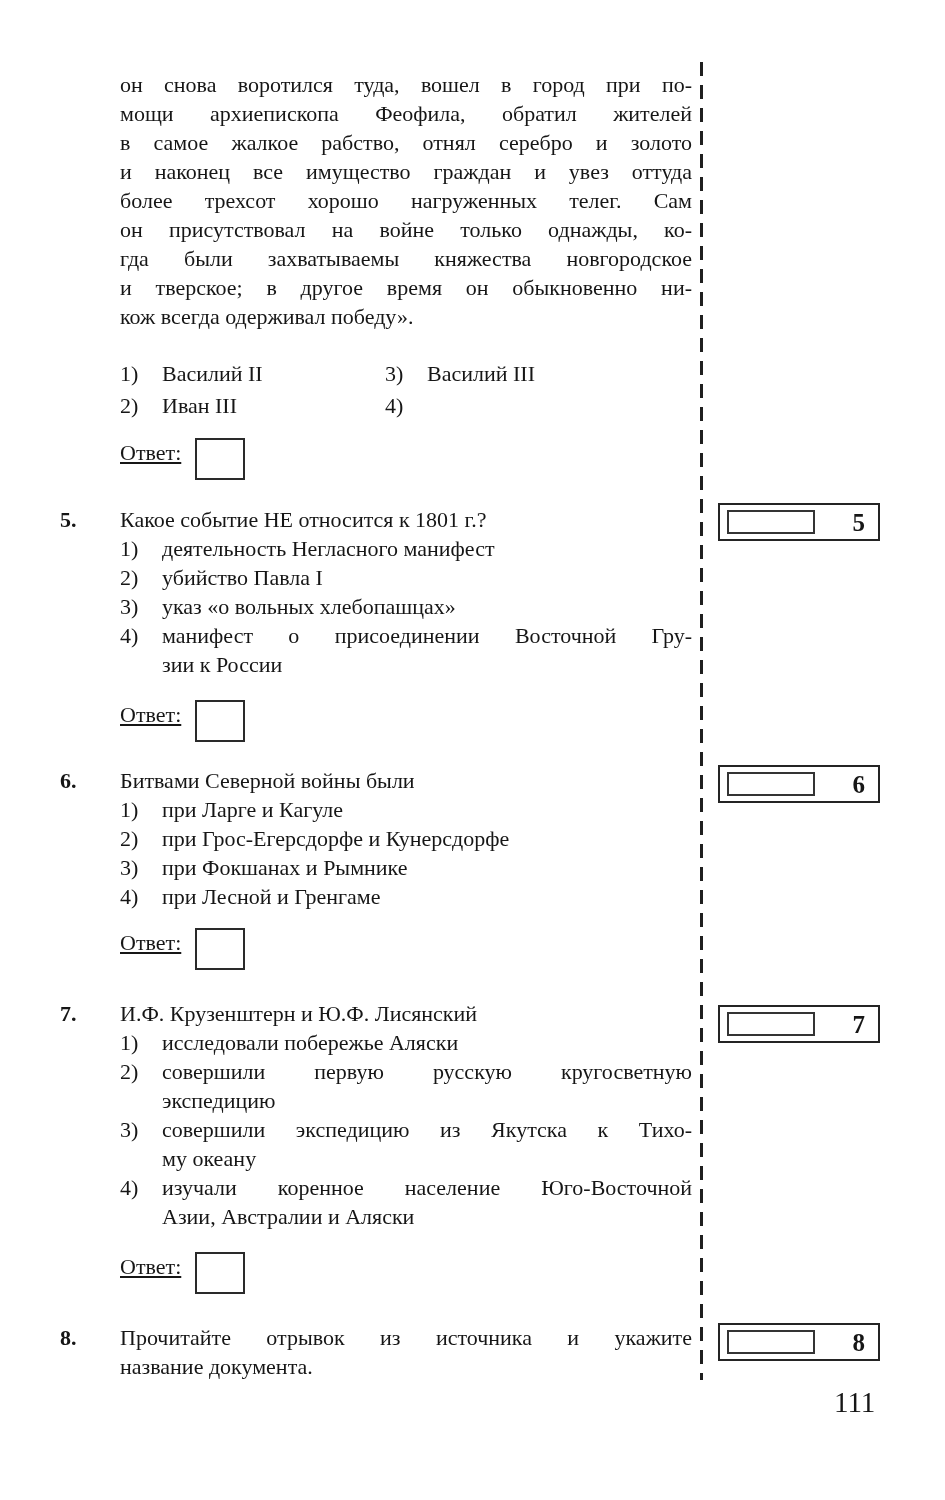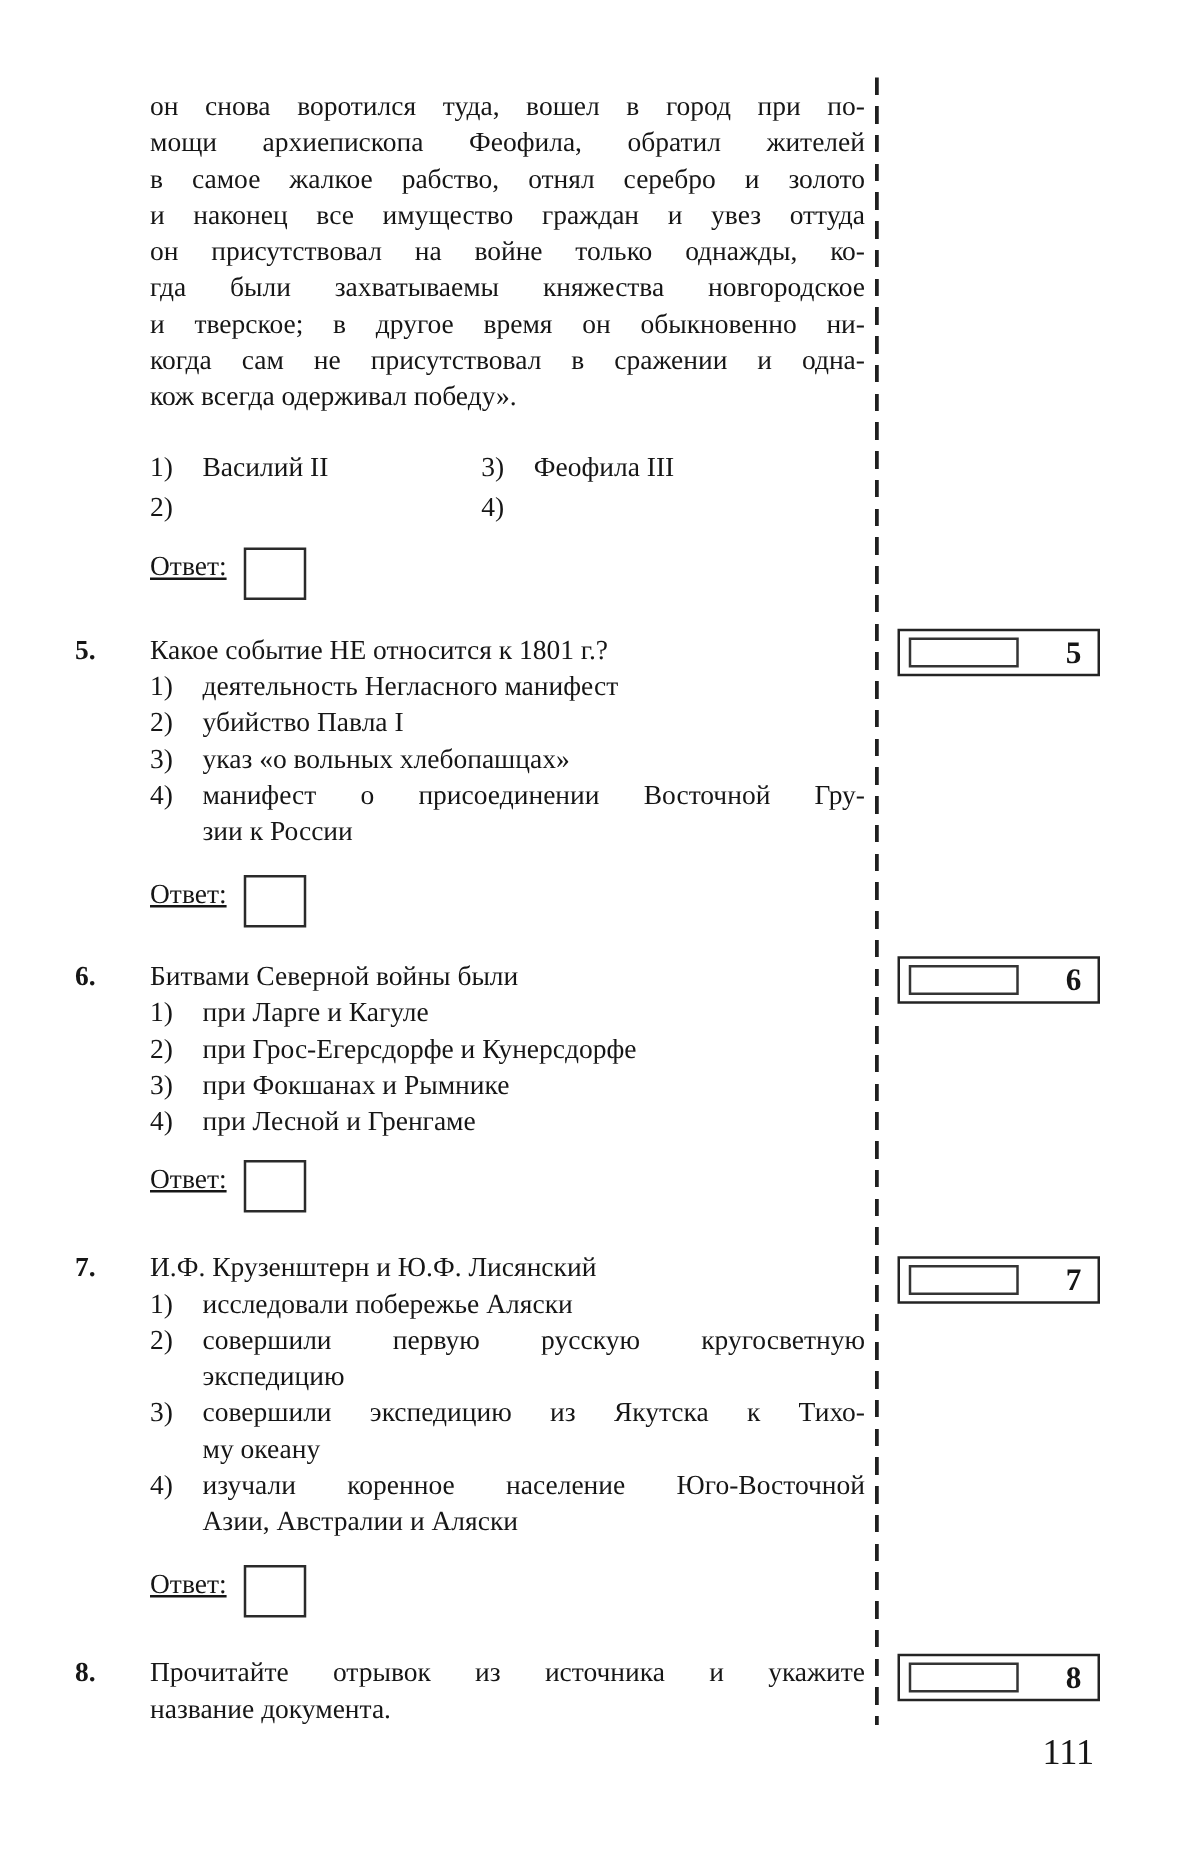--- a/index.html
+++ b/index.html
@@ -110,42 +110,45 @@
 
 <div class="page">
 
   <div class="dash"></div>
 
   <div class="passage">
     <span class="l j">он снова воротился туда, вошел в город при по-</span>
     <span class="l j">мощи архиепископа Феофила, обратил жителей</span>
     <span class="l j">в самое жалкое рабство, отнял серебро и золото</span>
     <span class="l j">и наконец все имущество граждан и увез оттуда</span>
+    <span class="l j">более трехсот хорошо нагруженных телег. Сам</span>
     <span class="l j">он присутствовал на войне только однажды, ко-</span>
     <span class="l j">гда были захватываемы княжества новгородское</span>
     <span class="l j">и тверское; в другое время он обыкновенно ни-</span>
-    <span class="l j">когда сам не присутствовал в сражении и одна-</span>
     <span class="l">кож всегда одерживал победу».</span>
   </div>
 
   <div class="optgrid">
     <div class="opt">
       <span class="onum">1)</span>
       <span class="otxt">
           <span class="l">Василий II</span>
         </span>
     </div>
     <div class="opt">
       <span class="onum">3)</span>
       <span class="otxt">
-          <span class="l">Феофила III</span>
+          <span class="l">Василий III</span>
         </span>
     </div>
     <div class="opt">
       <span class="onum">2)</span>
+      <span class="otxt">
+          <span class="l">Иван III</span>
+        </span>
     </div>
     <div class="opt">
       <span class="onum">4)</span>
     </div>
   </div>
 
   <div class="ansrow" style="top:438px">
     <span class="anslabel">Ответ:</span>
     <span class="ansbox"></span>
   </div>

